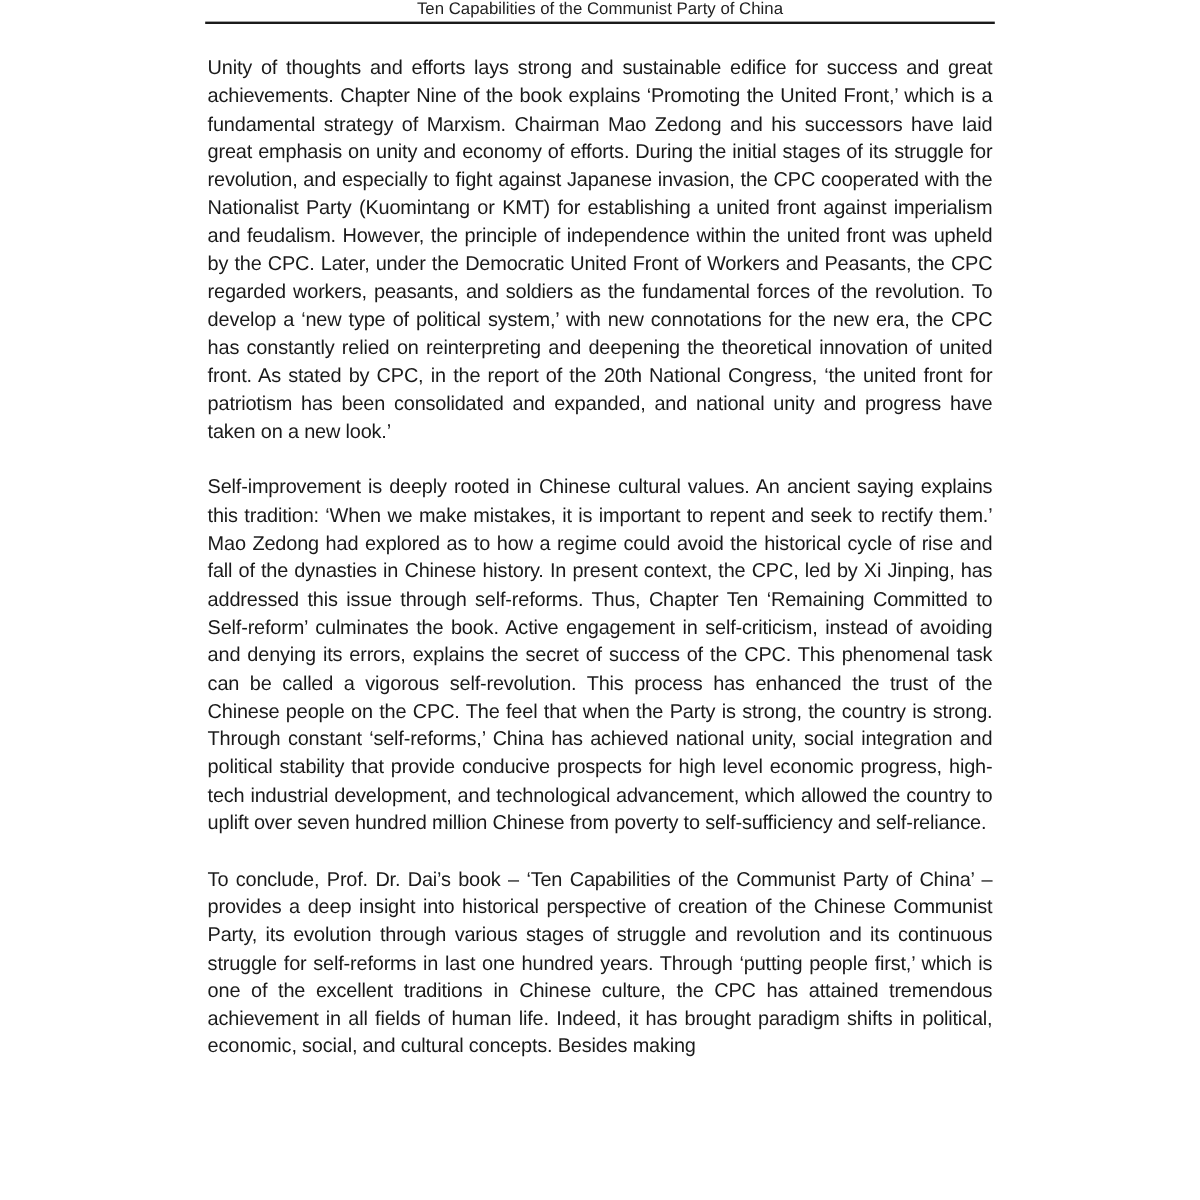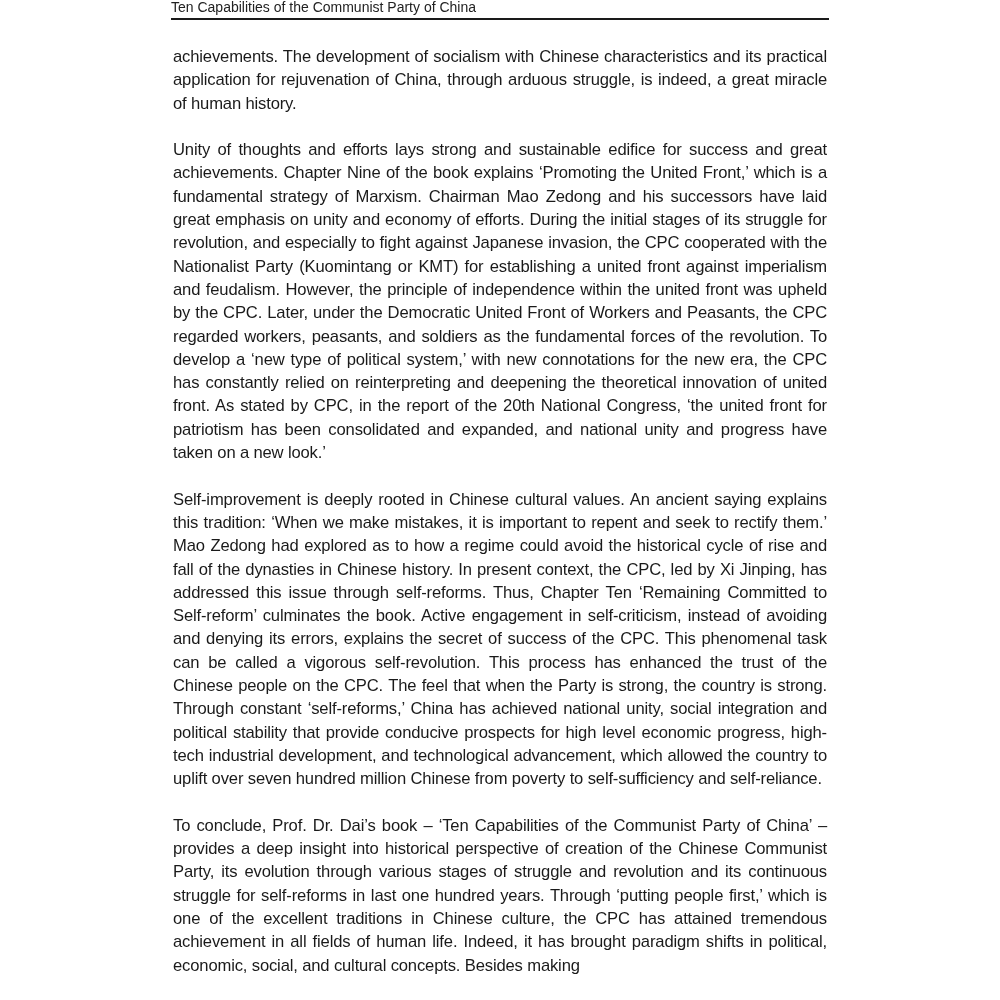--- a/index.html
+++ b/index.html
@@ -15,20 +15,21 @@
       font-family: "Liberation Sans", "DejaVu Sans", sans-serif;
       color: #1a1a1a;
     }
     .running-header {
       position: absolute;
       left: 171px;
       top: 0;
       width: 658px;
       height: 18px;
       border-bottom: 2px solid #1a1a1a;
+      text-align: center;
       font-size: 14px;
       line-height: 14px;
       color: #222;
     }
     .running-header span {
       display: inline-block;
       margin-top: -1px;
     }
     .body-text {
       position: absolute;
@@ -46,17 +47,16 @@
     }
   </style>
 </head>
 <body>
 
 <div class="running-header">
   <span>Ten Capabilities of the Communist Party of China</span>
 </div>
 
 <div class="body-text">
-  <p>achievements. The development of socialism with Chinese characteristics and its practical application for rejuvenation of China, through arduous struggle, is indeed, a great miracle of human history.</p>
   <p>Unity of thoughts and efforts lays strong and sustainable edifice for success and great achievements. Chapter Nine of the book explains ‘Promoting the United Front,’ which is a fundamental strategy of Marxism. Chairman Mao Zedong and his successors have laid great emphasis on unity and economy of efforts. During the initial stages of its struggle for revolution, and especially to fight against Japanese invasion, the CPC cooperated with the Nationalist Party (Kuomintang or KMT) for establishing a united front against imperialism and feudalism. However, the principle of independence within the united front was upheld by the CPC. Later, under the Democratic United Front of Workers and Peasants, the CPC regarded workers, peasants, and soldiers as the fundamental forces of the revolution. To develop a ‘new type of political system,’ with new connotations for the new era, the CPC has constantly relied on reinterpreting and deepening the theoretical innovation of united front. As stated by CPC, in the report of the 20th National Congress, ‘the united front for patriotism has been consolidated and expanded, and national unity and progress have taken on a new look.’</p>
   <p>Self-improvement is deeply rooted in Chinese cultural values. An ancient saying explains this tradition: ‘When we make mistakes, it is important to repent and seek to rectify them.’ Mao Zedong had explored as to how a regime could avoid the historical cycle of rise and fall of the dynasties in Chinese history. In present context, the CPC, led by Xi Jinping, has addressed this issue through self-reforms. Thus, Chapter Ten ‘Remaining Committed to Self-reform’ culminates the book. Active engagement in self-criticism, instead of avoiding and denying its errors, explains the secret of success of the CPC. This phenomenal task can be called a vigorous self-revolution. This process has enhanced the trust of the Chinese people on the CPC. The feel that when the Party is strong, the country is strong. Through constant ‘self-reforms,’ China has achieved national unity, social integration and political stability that provide conducive prospects for high level economic progress, high-tech industrial development, and technological advancement, which allowed the country to uplift over seven hundred million Chinese from poverty to self-sufficiency and self-reliance.</p>
   <p>To conclude, Prof. Dr. Dai’s book – ‘Ten Capabilities of the Communist Party of China’ – provides a deep insight into historical perspective of creation of the Chinese Communist Party, its evolution through various stages of struggle and revolution and its continuous struggle for self-reforms in last one hundred years. Through ‘putting people first,’ which is one of the excellent traditions in Chinese culture, the CPC has attained tremendous achievement in all fields of human life. Indeed, it has brought paradigm shifts in political, economic, social, and cultural concepts. Besides making</p>
 </div>
 
 </body></html>

